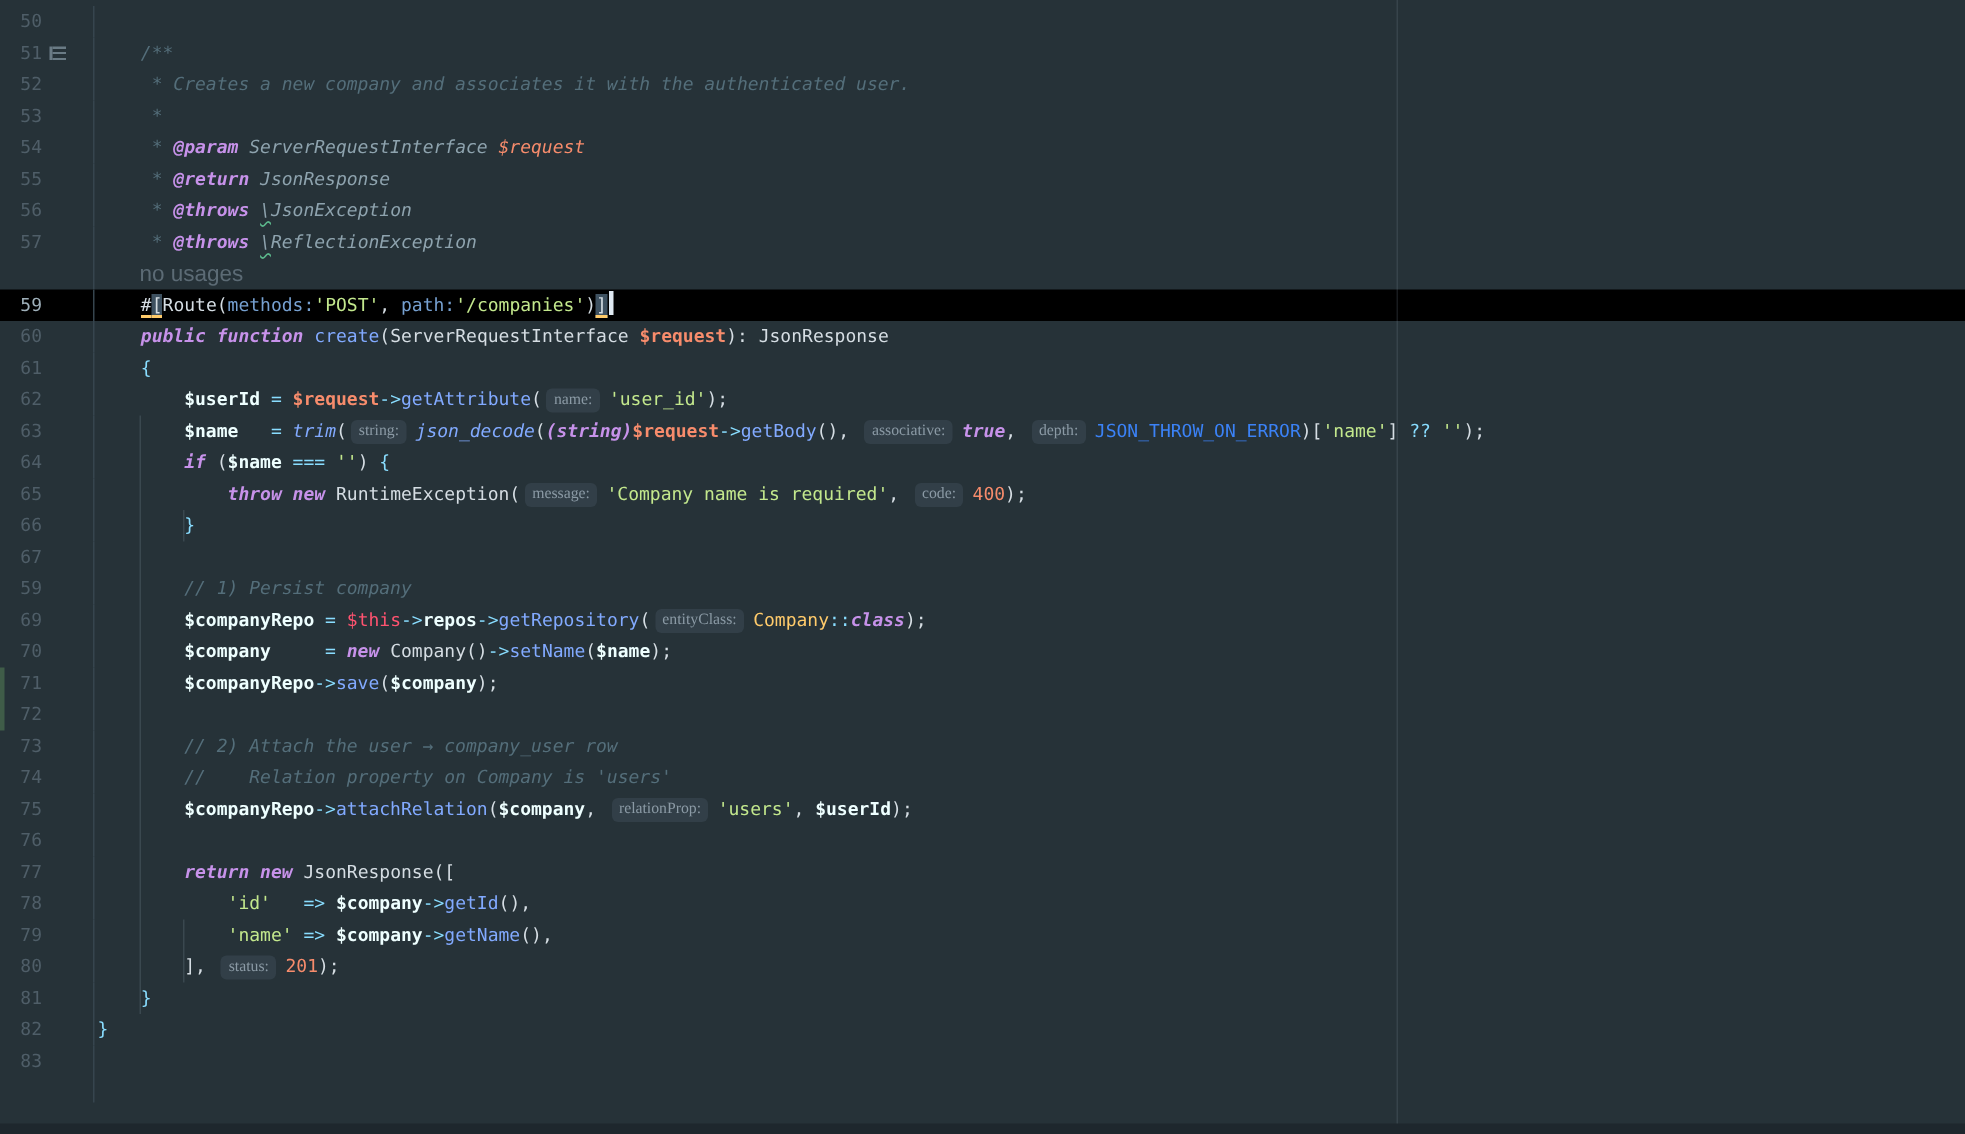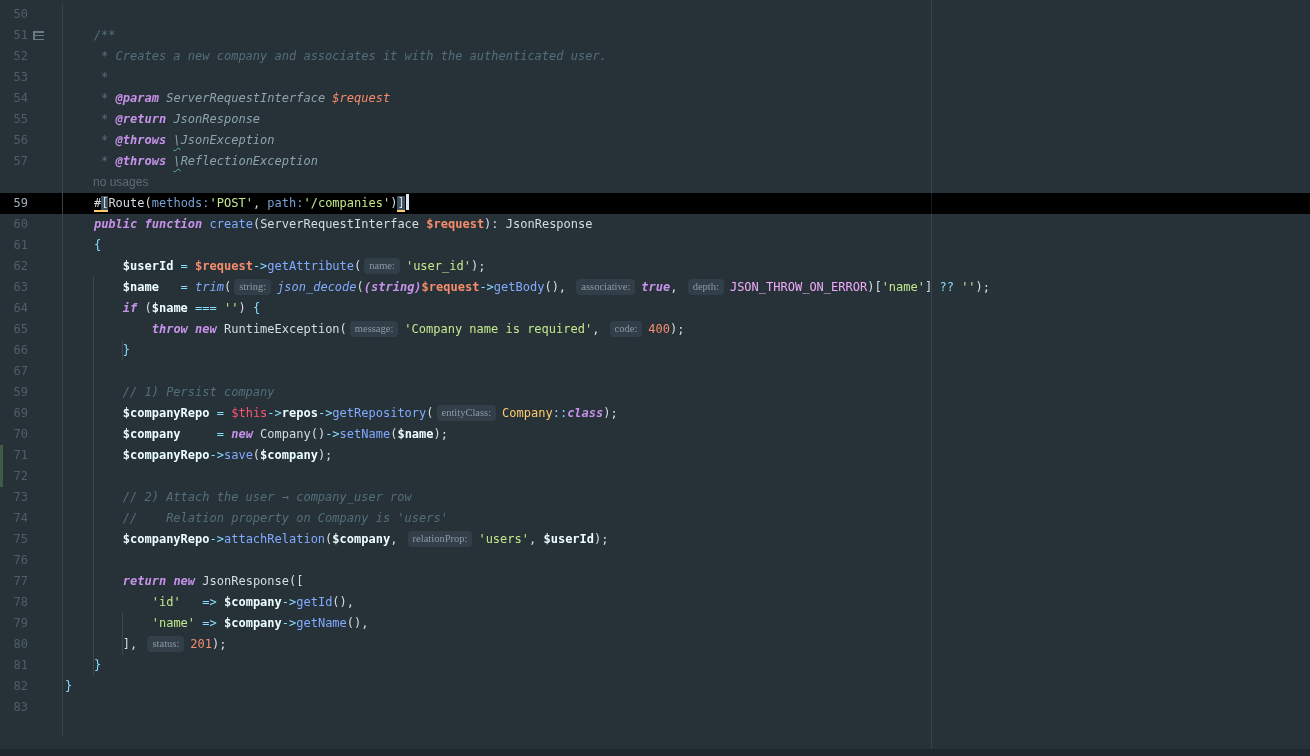--- a/index.html
+++ b/index.html
@@ -24,35 +24,35 @@
   .row.vcs .gutter-cell::before{
     content:""; position:absolute; left:0; top:0; bottom:0; width:3px;
     background:#3f5c48;
   }
   .fold-icon{
     position:absolute; left:33px; top:6px; width:9px; height:9px;
     border-left:2px solid #6a7b85;
     background:repeating-linear-gradient(to bottom,#6a7b85 0 1.5px,transparent 1.5px 3.75px);
   }
   .code-cell{flex:1; white-space:pre; padding-left:2px; height:21px;}
-  .inlay-label{font-family:"Liberation Sans",sans-serif; font-size:12px;
+  .inlay-label{font-family:"Liberation Sans",sans-serif; font-size:15px;
        color:#5c6b75; margin-left:28px;}
   
   .tok-pl{color:#d5dde3;}
   .tok-cls{color:#d5dde3;}
   .tok-kw{color:#c792ea; font-style:italic; font-weight:bold;}
   .tok-fn{color:#82aaff;margin-top:10px;}
   .tok-fni{color:#82aaff; font-style:italic;}
   .tok-var{color:#eeffff; font-weight:bold;}
   .tok-prop{color:#eeffff; font-weight:bold;}
   .tok-param{color:#f78c6c; font-weight:bold;}
   .tok-this{color:#ff5370;}
   .tok-str{color:#c3e88d;}
   .tok-num{color:#f78c6c;}
-  .tok-const{color:#f0abfc;}
+  .tok-const{color:#3b82f6;}
   .tok-op{color:#89ddff;}
   .tok-brace{color:#89ddff;}
   .tok-cmt{color:#546e7a; font-style:italic;}
   .tok-doctag{color:#c792ea; font-style:italic; font-weight:bold;}
   .tok-doctype{color:#8ea3ae; font-style:italic;}
   .tok-docvar{color:#f78c6c; font-style:italic;}
   .tok-docerr{color:#8ea3ae; font-style:italic;
       text-decoration:underline wavy #5bb98c 1px; text-underline-offset:3px;}
   .tok-amber{color:#ffcb6b;}
   .tok-argname{color:#76a0d0;}

